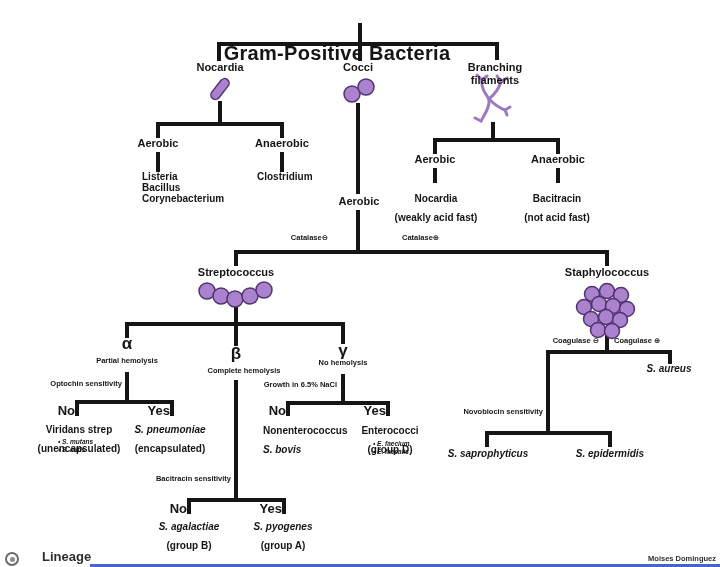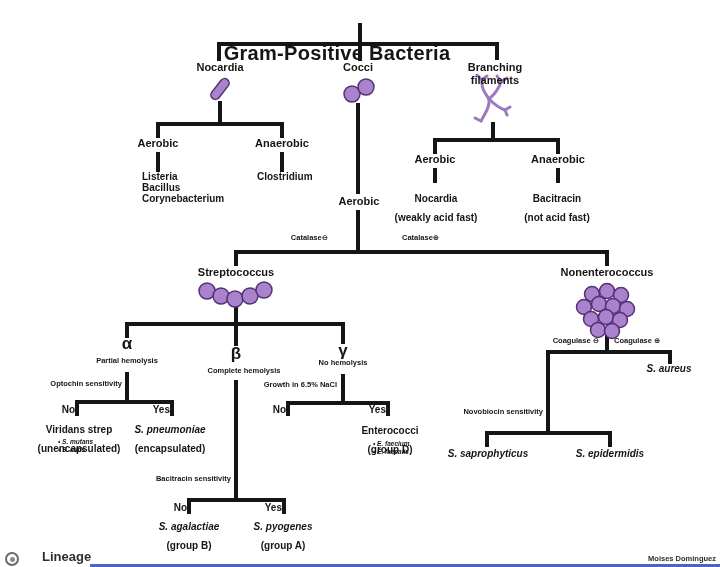--- a/index.html
+++ b/index.html
@@ -7,21 +7,21 @@
          font-family:"Liberation Sans","DejaVu Sans",sans-serif;color:#151515;}
   #lines{position:absolute;left:0;top:0;width:720px;height:567px;}
   .lbl{position:absolute;font-weight:bold;color:#151515;white-space:pre-line;line-height:1.15;}
   .c{transform:translateX(-50%);text-align:center;}
   .r{text-align:right;}
   .h1{font-size:20px;letter-spacing:.3px;margin-top:40px;}
   .h2{font-size:11px;}
   .greek{font-size:17px;line-height:1;}
   .sub{font-size:7.5px;}
   .test{font-size:7.5px;}
-  .yn{font-size:10px;}
+  .yn{font-size:13px;}
   .res{font-size:10px;line-height:9.5px;}
   .org{font-size:10px;line-height:11px;}
   .tiny{font-size:6.5px;line-height:8px;font-style:italic;text-align:left;transform:none;}
   .it{font-style:italic;}
   .brand{font-size:13px;color:#2e2e2e;margin-left:20px;}
   .credit{font-size:7.5px;color:#2e2e2e;}
   .logo-ring{position:absolute;width:10px;height:10px;border:2px solid #6a6a6a;border-radius:50%;}
   .logo-ring::after{content:"";position:absolute;left:2.5px;top:2.5px;width:5px;height:5px;
                     background:#8a8a8a;border-radius:50%;}
   #accent-bar{position:absolute;left:90px;right:0;bottom:0;height:3px;background:var(--accent,#4a63c8);}
@@ -164,28 +164,32 @@
   <div class="lbl c res" style="left:283px;top:512px;">
     <span class="it">S. pyogenes</span><br>
     <span>(group A)</span>
   </div>
 
   <div class="lbl c greek" style="left:343px;top:342px;">γ</div>
   <div class="lbl c sub" style="left:343px;top:359px;">No hemolysis</div>
   <div class="lbl r test" style="right:383px;top:381px;">Growth in 6.5% NaCl</div>
   <div class="lbl r yn" style="right:434px;top:404px;">No</div>
   <div class="lbl r yn" style="right:334px;top:404px;">Yes</div>
+  <div class="lbl res" style="left:263px;top:416px;">
+    <span>Nonenterococcus</span><br>
+    <span class="it">S. bovis</span>
+  </div>
   <div class="lbl c res" style="left:390px;top:416px;">
     <span>Enterococci</span><br>
     <span>(group D)</span>
   </div>
   <div class="lbl tiny" style="left:373px;top:440px;">• E. faecium
 • E. faecalis</div>
 
-  <div class="lbl c h2" style="left:607px;top:266px;">Nonenterococcus</div>
+  <div class="lbl c h2" style="left:607px;top:266px;">Staphylococcus</div>
   <div class="lbl r test" style="right:121px;top:337px;">Coagulase ⊖</div>
   <div class="lbl test" style="left:614px;top:337px;">Coagulase ⊕</div>
   <div class="lbl c res it" style="left:669px;top:364px;">S. aureus</div>
   <div class="lbl r test" style="right:177px;top:408px;">Novobiocin sensitivity</div>
   <div class="lbl c res it" style="left:488px;top:449px;">S. saprophyticus</div>
   <div class="lbl c res it" style="left:610px;top:449px;">S. epidermidis</div>
 
   <span class="logo-ring" style="left:5px;top:552px;"></span>
   <div class="lbl brand" style="left:22px;top:550px;">Lineage</div>
   <div class="lbl r credit" style="right:4px;top:555px;">Moises Dominguez</div>

